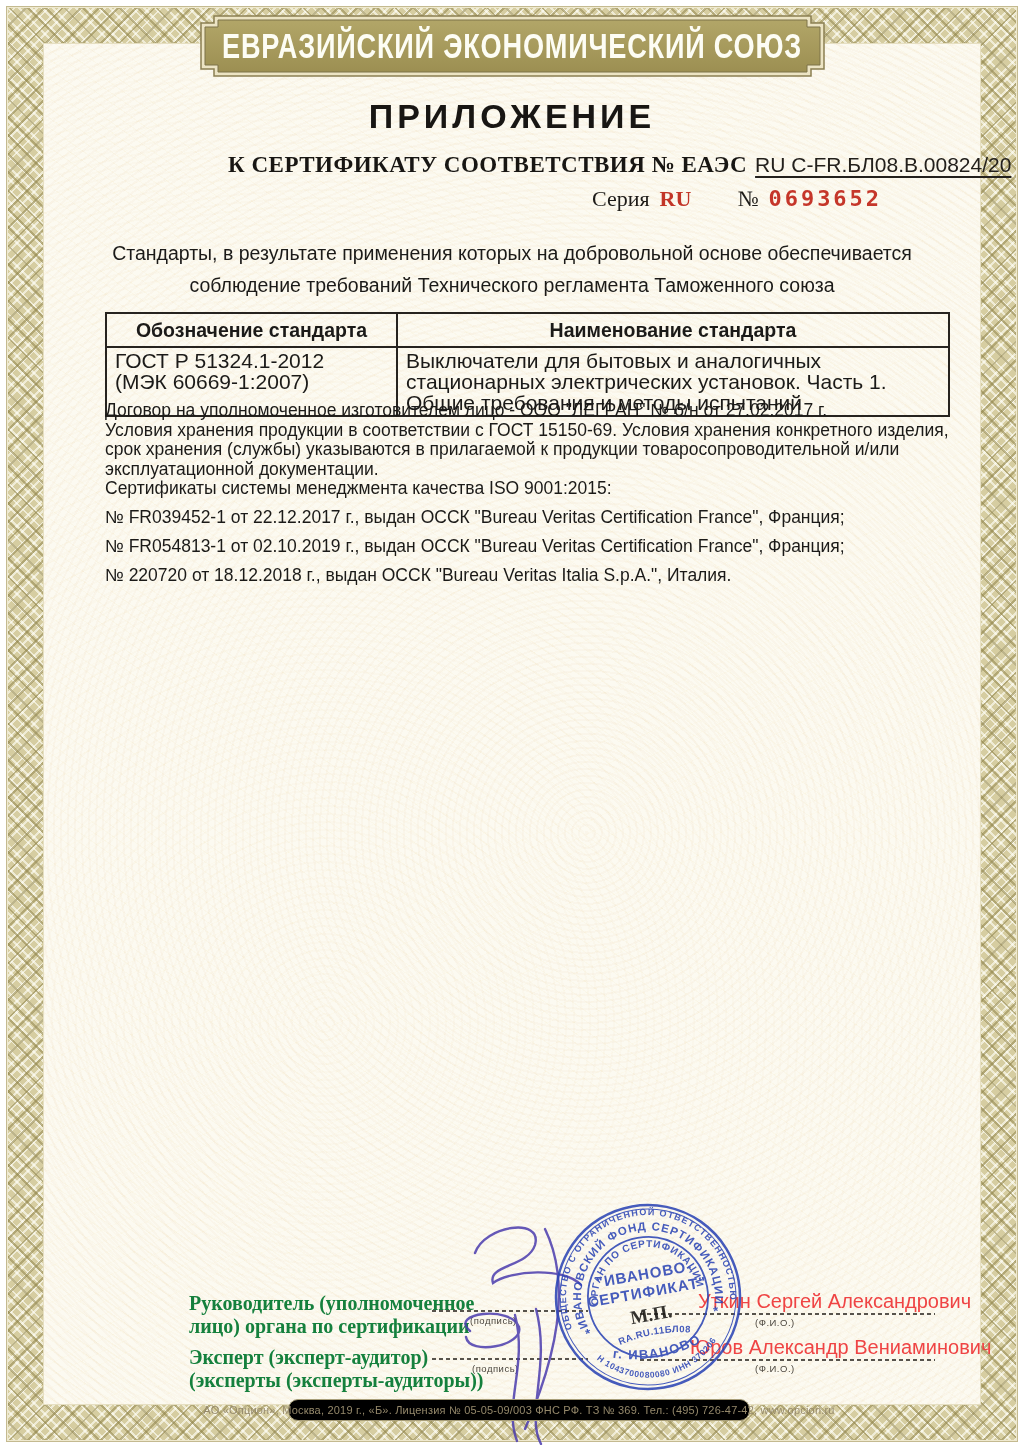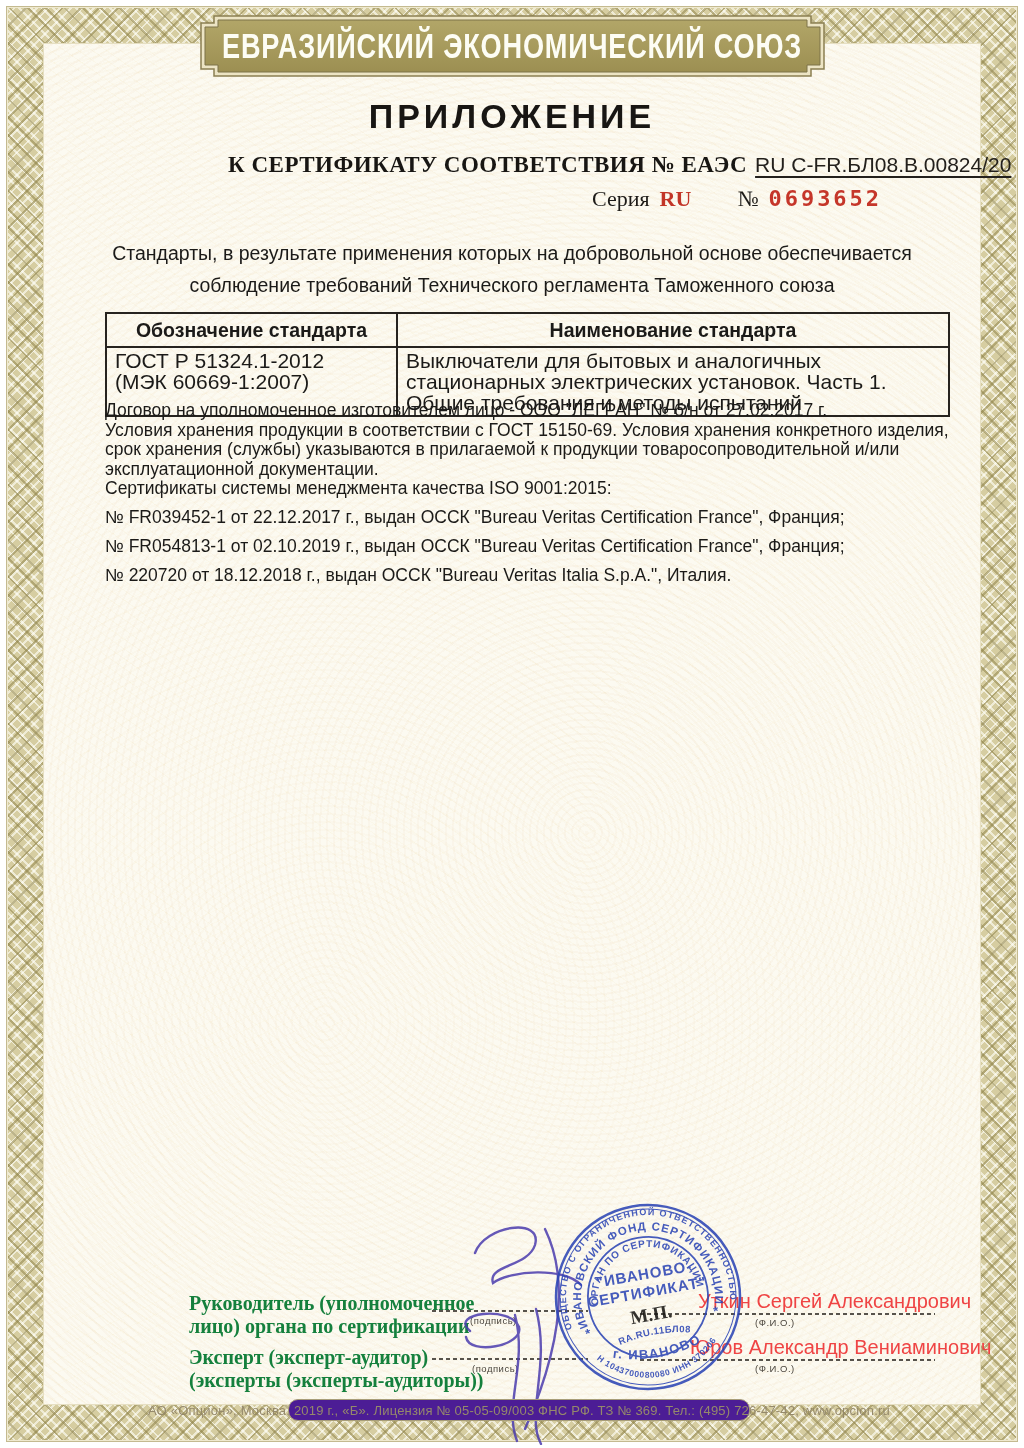--- a/index.html
+++ b/index.html
@@ -57,23 +57,23 @@
     font-size:20px;line-height:23px;color:#15803d;margin-left:26px;}
   .sig-line{position:absolute;height:2px;
     background-image:repeating-linear-gradient(90deg,#57534c 0 4px,transparent 4px 7px);}
   .sig-caption{position:absolute;font-size:9.5px;color:#4b463e;letter-spacing:.5px;}
   .fio-name{position:absolute;font-size:20px;color:#ef4444;white-space:nowrap;}
   .stamp-wrap{position:absolute;left:545px;top:1194px;width:206px;height:206px;
     transform:rotate(-10deg);opacity:.88;}
   .autograph{position:absolute;left:415px;top:1215px;width:235px;height:230px;opacity:.85;}
   
   .footer-pill{position:absolute;left:288px;top:1399px;width:460px;height:20px;
-    background:#4c1d95;border:1px solid #a89e79;border-radius:10px;
+    background:#000000;border:1px solid #a89e79;border-radius:10px;
     display:flex;align-items:center;justify-content:center;
-    font-size:13px;color:#95896b;white-space:nowrap;letter-spacing:.2px;}
+    font-size:11px;color:#95896b;white-space:nowrap;letter-spacing:.2px;}
 </style>
 </head>
 <body>
 
 <div class="sheet">
   <div class="border-frame"></div>
   <div class="page"></div>
 
   <div class="banner">
     <svg width="625" height="62" viewBox="0 0 625 62">

